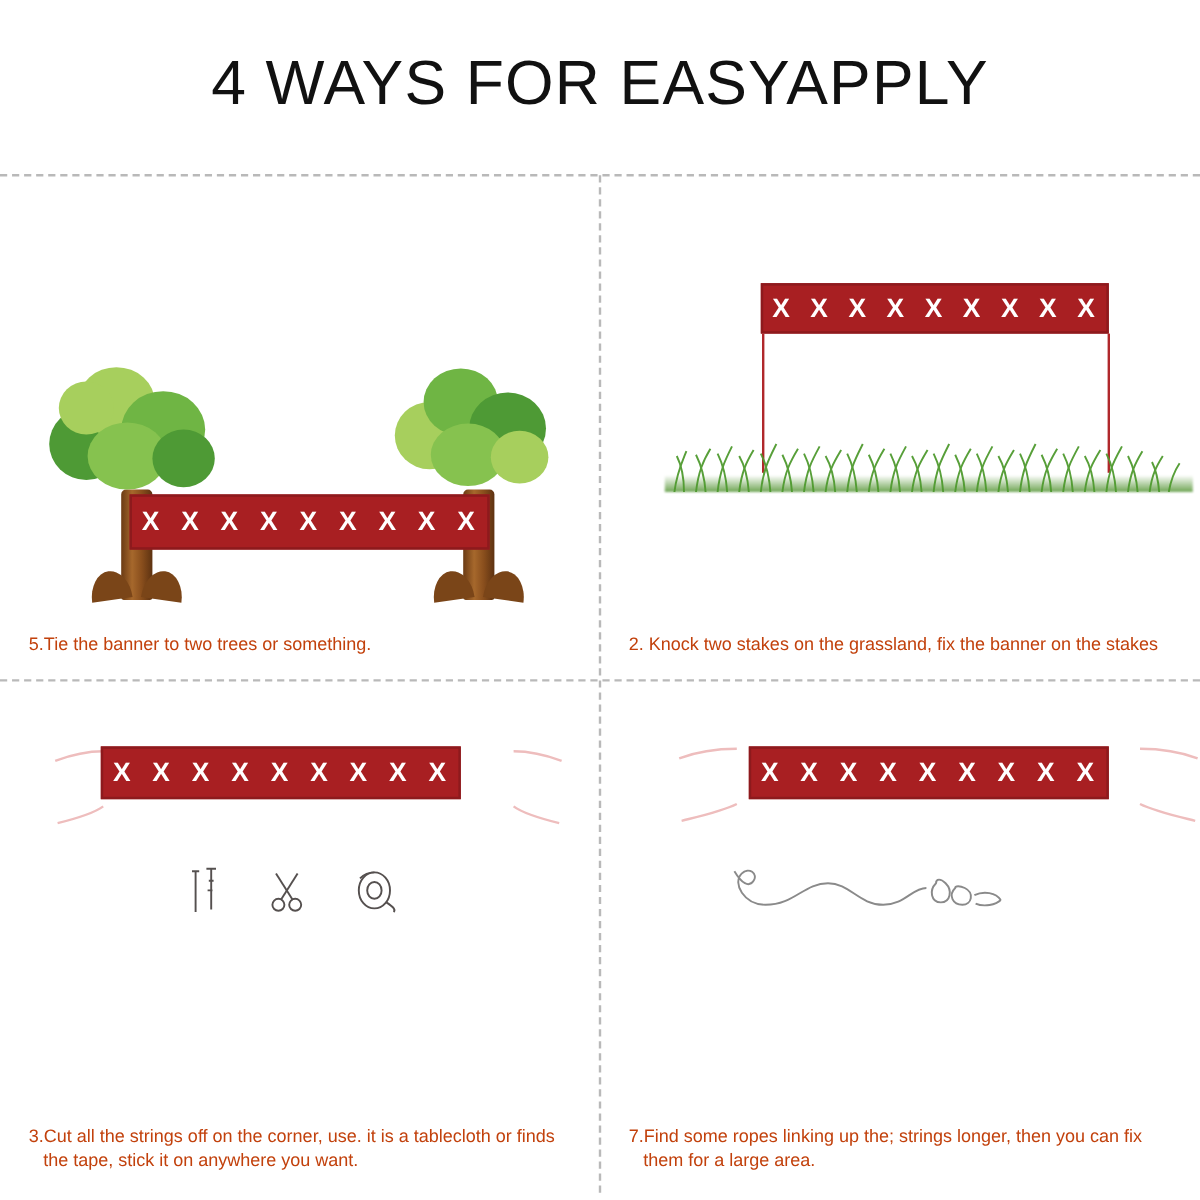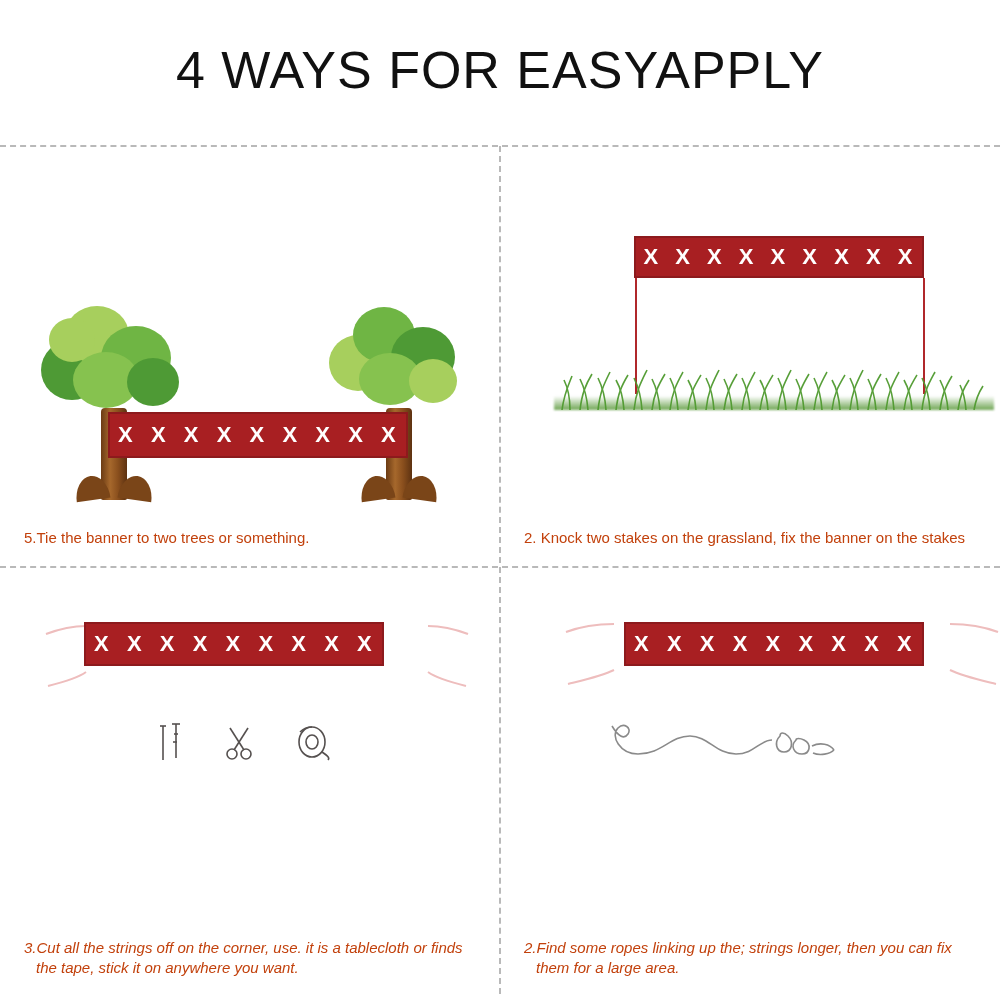--- a/index.html
+++ b/index.html
@@ -62,21 +62,21 @@
     position: relative;
   }
 
   .caption {
     font-size: 15px;
     line-height: 1.35;
     color: #c2410c;
     padding-left: 12px;
     text-indent: -12px;
   }
-  .cell-3 .caption, .cell-4 .caption { text-indent: -12px; font-style: italic; }
+  .cell-3 .caption, .cell-4 .caption { text-indent: -12px; }
 
   
   .sep {
     position: absolute;
     background: transparent;
     pointer-events: none;
   }
   .sep-v {
     left: 499px;
     top: 146px;
@@ -454,17 +454,17 @@
             <g stroke="#8a8a8a" stroke-width="1.6" fill="none">
               <path d="M8 16 C14 26 20 30 24 24 C28 18 20 12 14 18 C6 26 16 44 34 44 C58 44 66 26 86 26 C104 26 112 44 132 44 C150 44 156 30 168 30"></path>
               <path d="M176 26 C170 32 172 42 180 42 C188 42 190 32 184 26 C180 22 176 22 176 26 Z"></path>
               <path d="M192 30 C186 36 190 44 198 44 C206 44 208 34 200 30 C196 28 192 28 192 30 Z"></path>
               <path d="M208 36 C216 32 226 34 230 40"></path>
               <path d="M230 40 C226 44 216 46 209 43"></path>
             </g>
           </svg>
         </div>
       </div>
-      <div class="caption">2.Find some ropes linking up the; strings longer, then you can fix them for a large area.</div>
+      <div class="caption">7.Find some ropes linking up the; strings longer, then you can fix them for a large area.</div>
     </div>
 
   </div>
 </div>
 
 </body></html>

